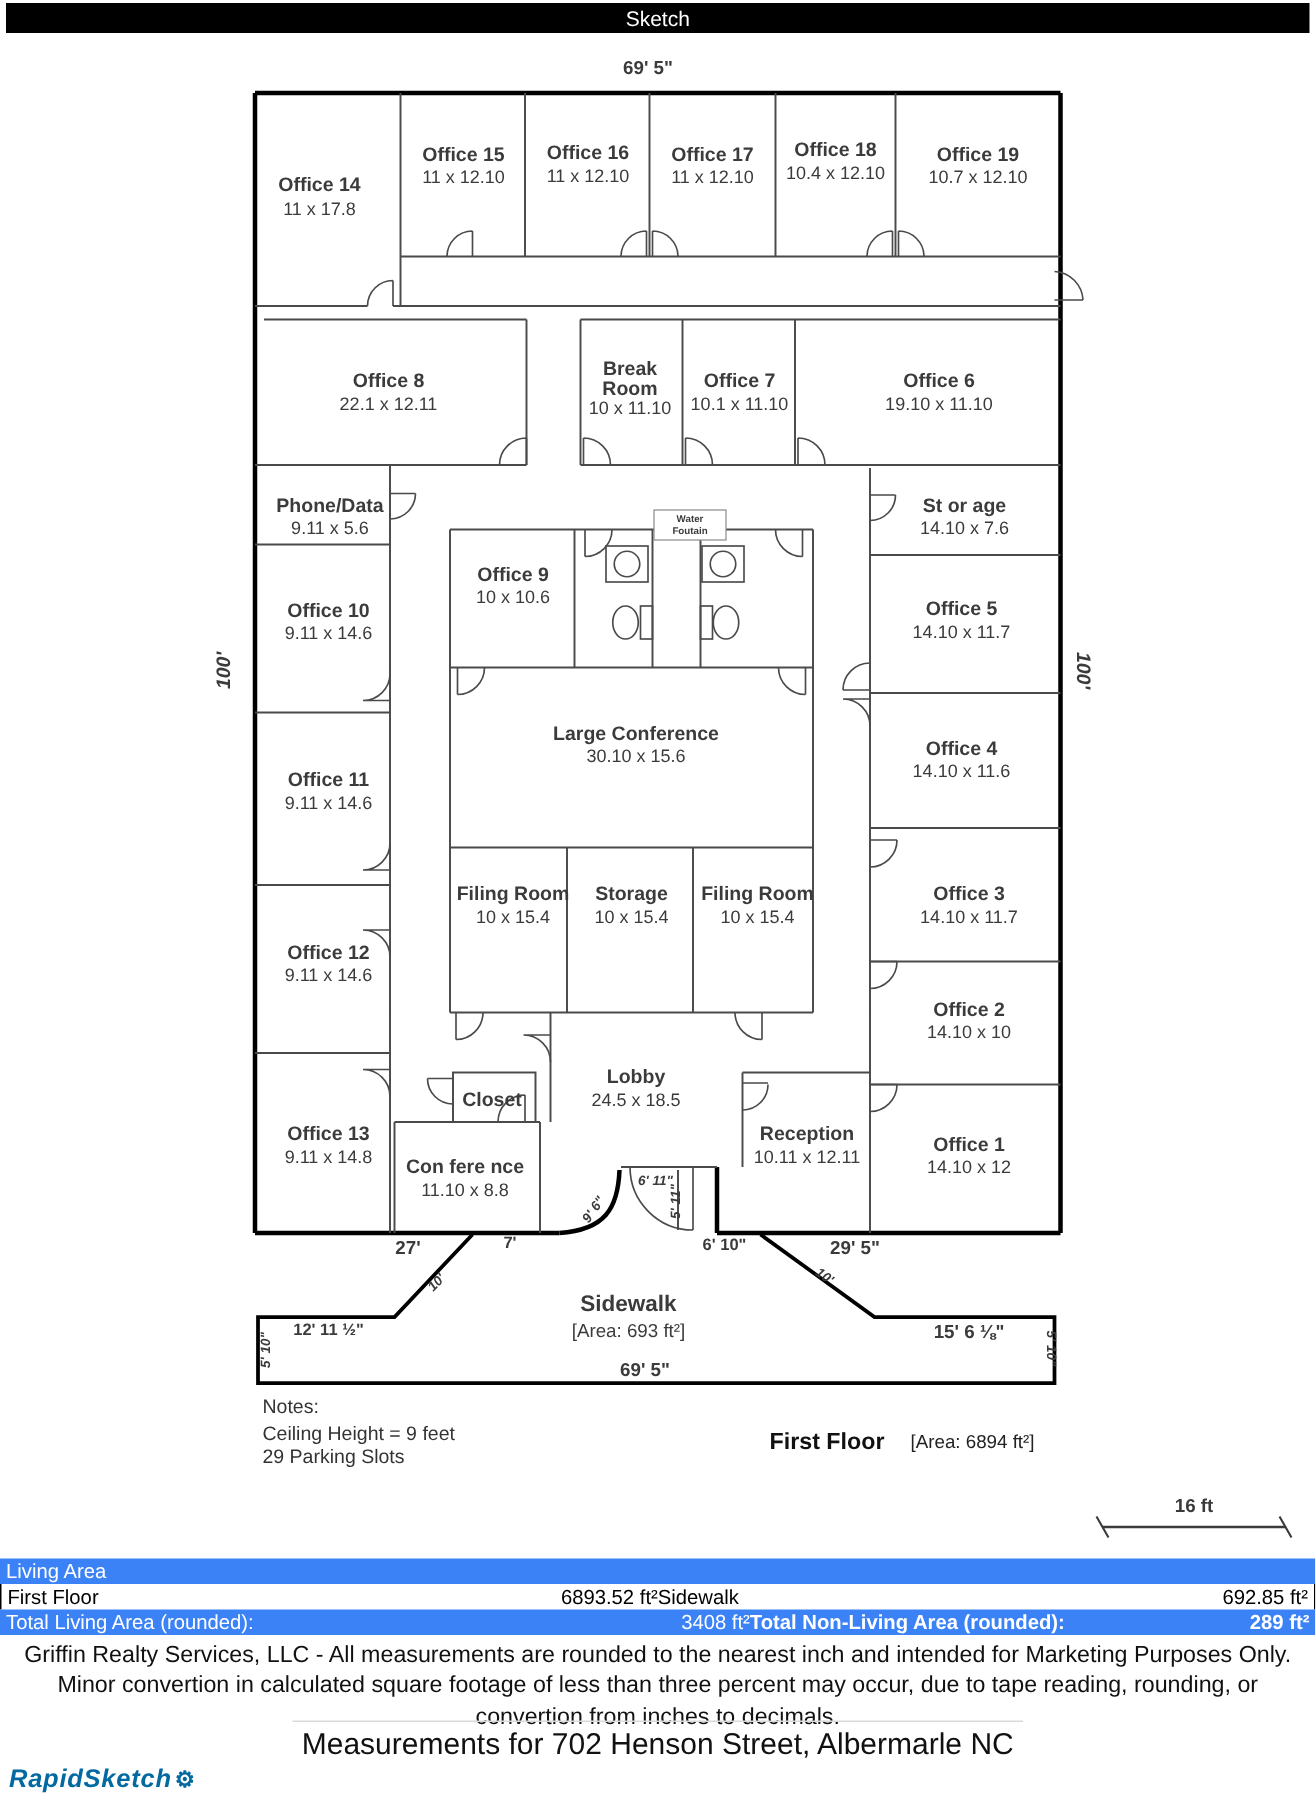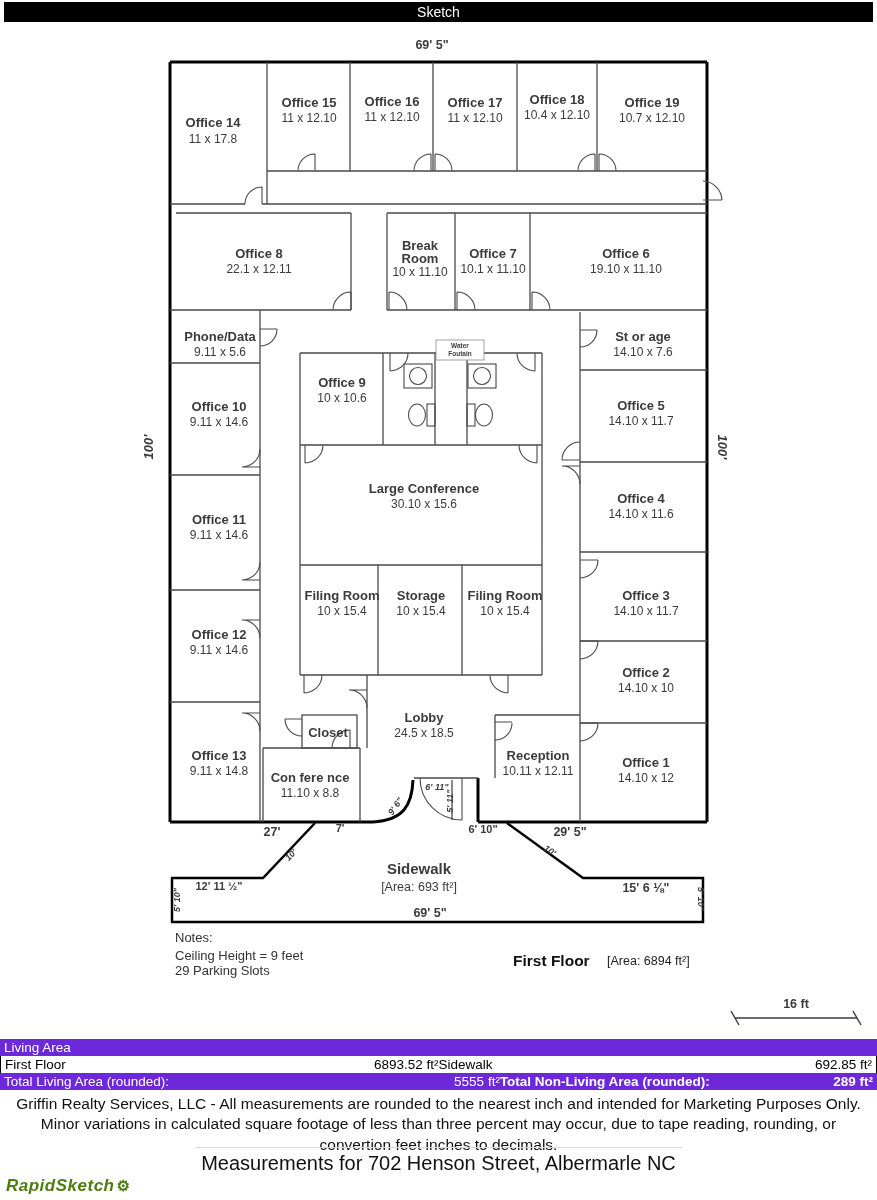--- a/index.html
+++ b/index.html
@@ -20,32 +20,32 @@
   .dimR{font-size:13px;font-weight:600;font-style:italic;}
   .swn{font-size:15px;font-weight:600;}
   .swa{font-size:12.5px;font-weight:500;}
   .ff{font-size:15.5px;font-weight:700;fill:#111;}
   .ffa{font-size:12.5px;fill:#222;}
   .nt{font-size:13px;fill:#333;}
   .nth{font-size:13px;fill:#333;}
   
   .tbl{position:absolute;left:0;top:1039px;width:877px;font-size:13.5px;}
   .trow{display:flex;height:17px;line-height:17px;}
-  .trow.dark{background:#6d28d9;color:#fff;}
+  .trow.dark{background:#3b82f6;color:#fff;}
   .trow.light{background:#fff;color:#000;border-left:1px solid #000;border-right:1px solid #000;}
   .tcell-name{padding-left:4px;flex:1;white-space:nowrap;}
   .tcell-val{padding-right:4px;text-align:right;white-space:nowrap;}
   .thalf{display:flex;width:50%;}
   
   .disclaimer{position:absolute;left:0;top:1094px;width:877px;text-align:center;
               color:#111;font-size:15.5px;line-height:1.32;}
   .divider{position:absolute;left:195px;top:1147px;width:487px;height:1px;background:#d9d9d9;}
   .address{position:absolute;left:0;top:1152px;width:877px;text-align:center;color:#111;font-size:20px;}
   
-  .watermark{position:absolute;left:6px;top:1176px;color:#4d7c0f;font-size:17px;font-weight:700;
+  .watermark{position:absolute;left:6px;top:1176px;color:#0369a1;font-size:17px;font-weight:700;
              font-style:italic;letter-spacing:.5px;display:flex;align-items:center;gap:2px;}
   .watermark .gear{font-style:normal;font-size:15px;}
 </style>
 </head>
 <body>
 
 <div id="page">
 
   <div class="titlebar">
     <span>Sketch</span>
@@ -316,33 +316,33 @@
         <span class="tcell-val" style="padding-right:0;">6893.52 ft²</span>
       </div>
       <div class="thalf">
         <span class="tcell-name" style="padding-left:0;">Sidewalk</span>
         <span class="tcell-val">692.85 ft²</span>
       </div>
     </div>
     <div class="trow dark">
       <div class="thalf" style="width:57%;gap:38px;">
         <span class="tcell-name">Total Living Area (rounded):</span>
-        <span class="tcell-val" style="padding-right:0;">5555 ft²</span>
+        <span class="tcell-val" style="padding-right:0;">3408 ft²</span>
       </div>
       <div class="thalf" style="width:43%;font-weight:bold;">
         <span class="tcell-name" style="padding-left:0;">Total Non-Living Area (rounded):</span>
         <span class="tcell-val">289 ft²</span>
       </div>
     </div>
   </div>
 
   <div class="disclaimer">
     <div>Griffin Realty Services, LLC - All measurements are rounded to the nearest inch and intended for Marketing Purposes Only.</div>
-    <div>Minor variations in calculated square footage of less than three percent may occur, due to tape reading, rounding, or</div>
-    <div>convertion feet inches to decimals.</div>
+    <div>Minor convertion in calculated square footage of less than three percent may occur, due to tape reading, rounding, or</div>
+    <div>convertion from inches to decimals.</div>
   </div>
 
   <div class="divider"></div>
 
   <div class="address">Measurements for 702 Henson Street, Albermarle NC</div>
 
   <div class="watermark">
     <span>RapidSketch</span>
     <span class="gear">⚙</span>
   </div>

